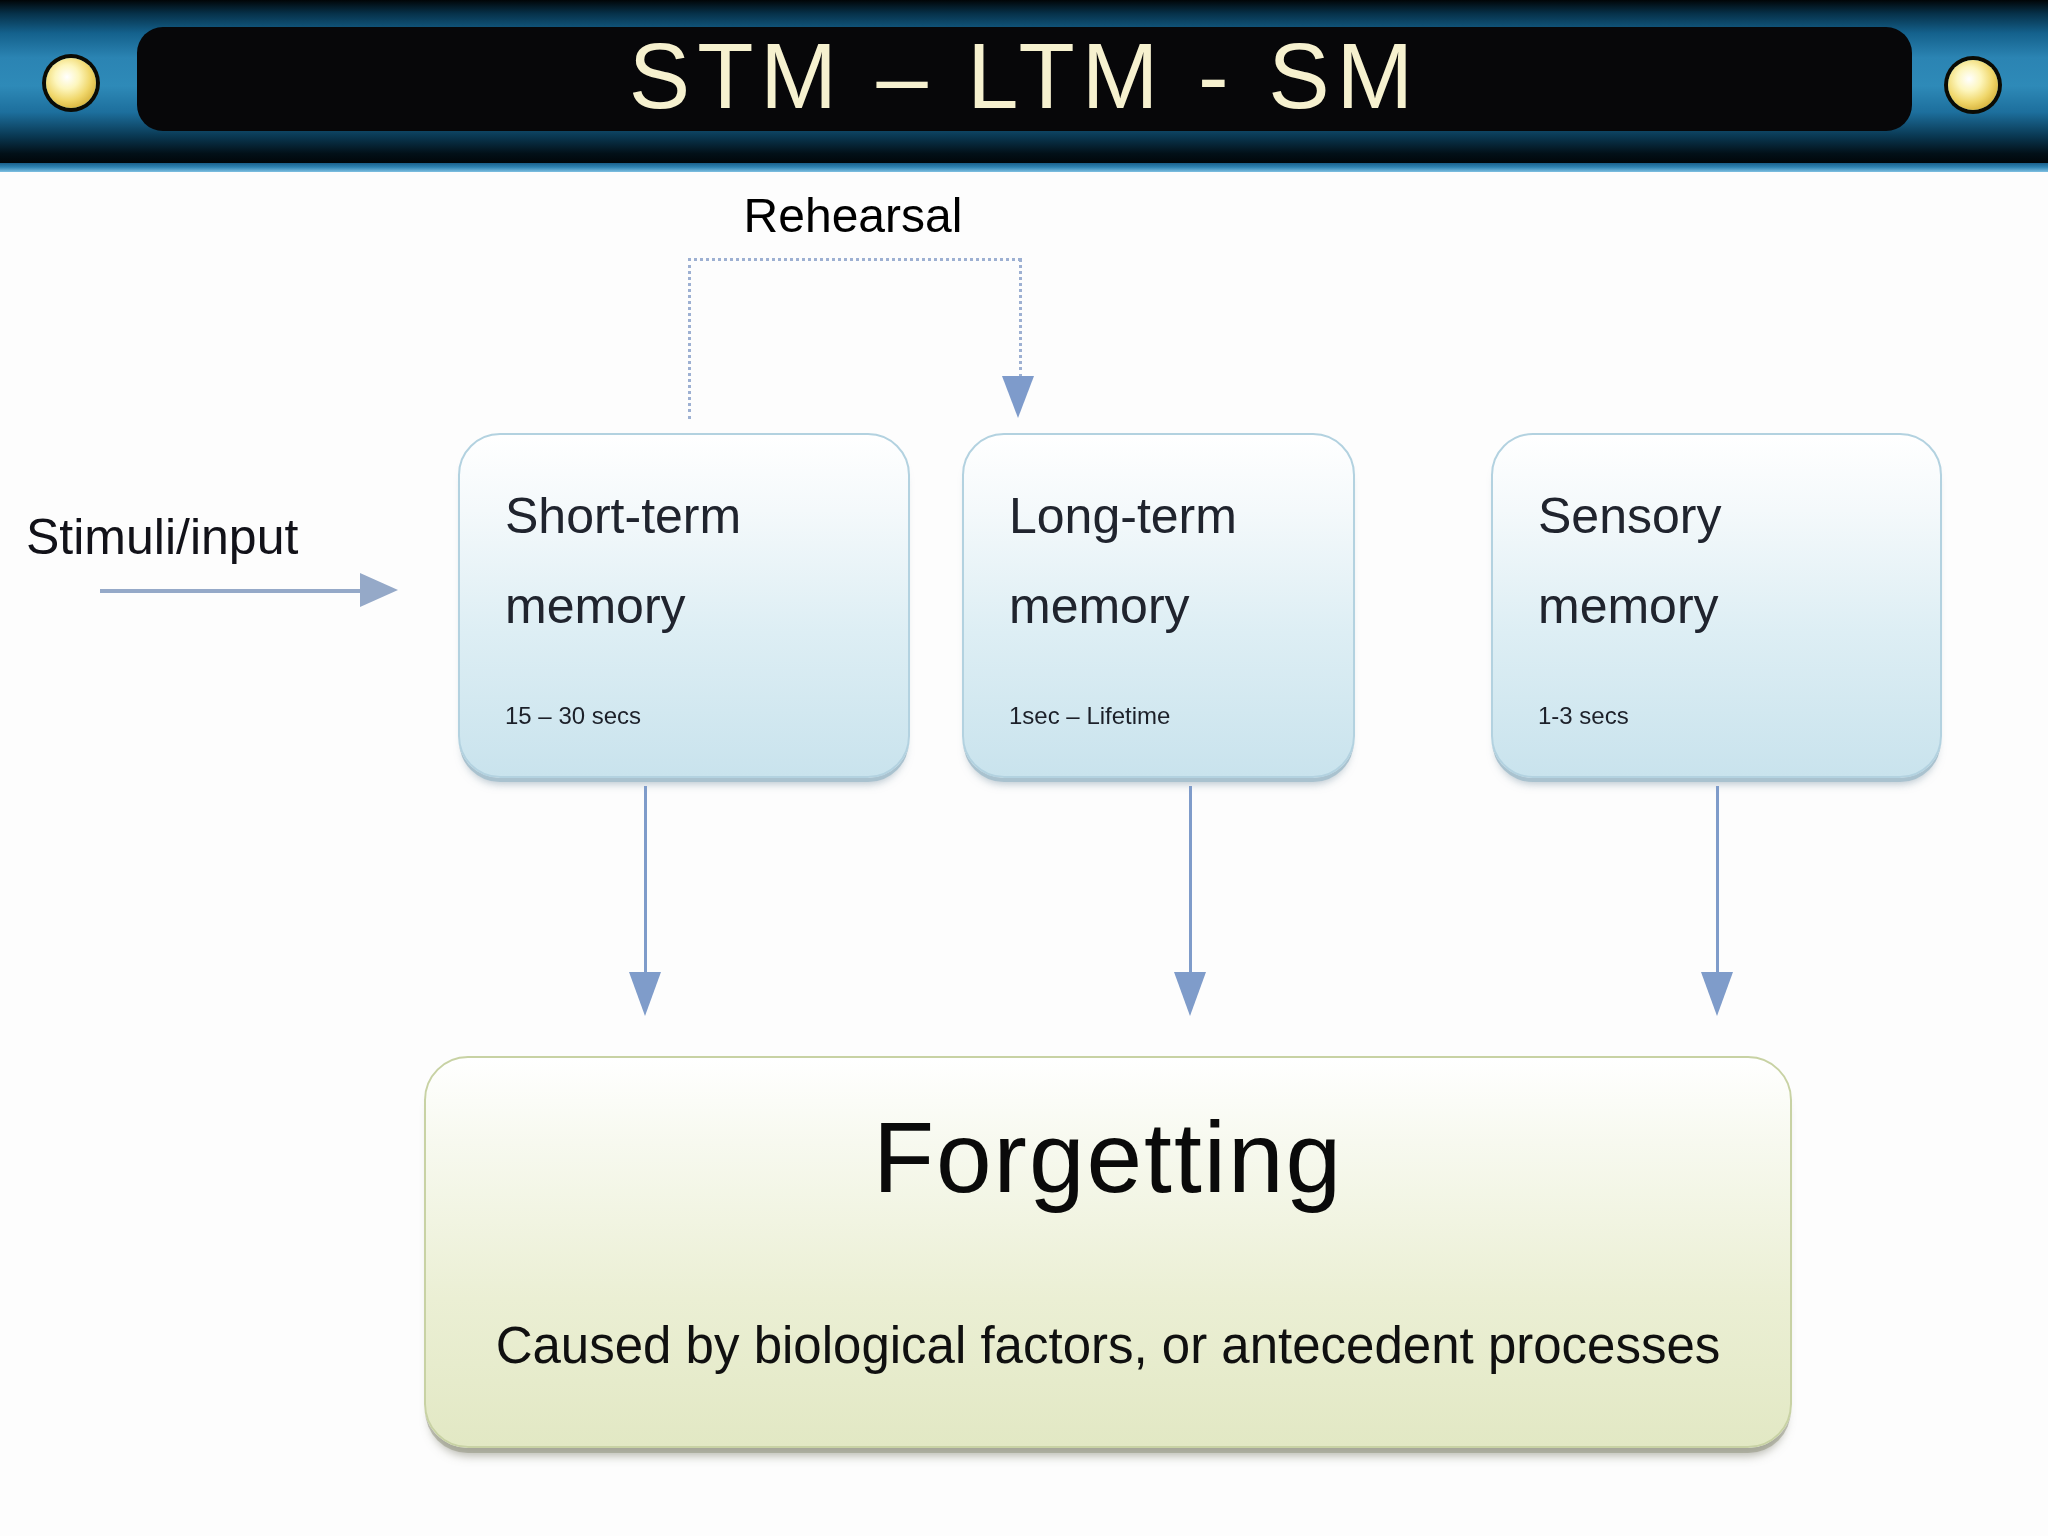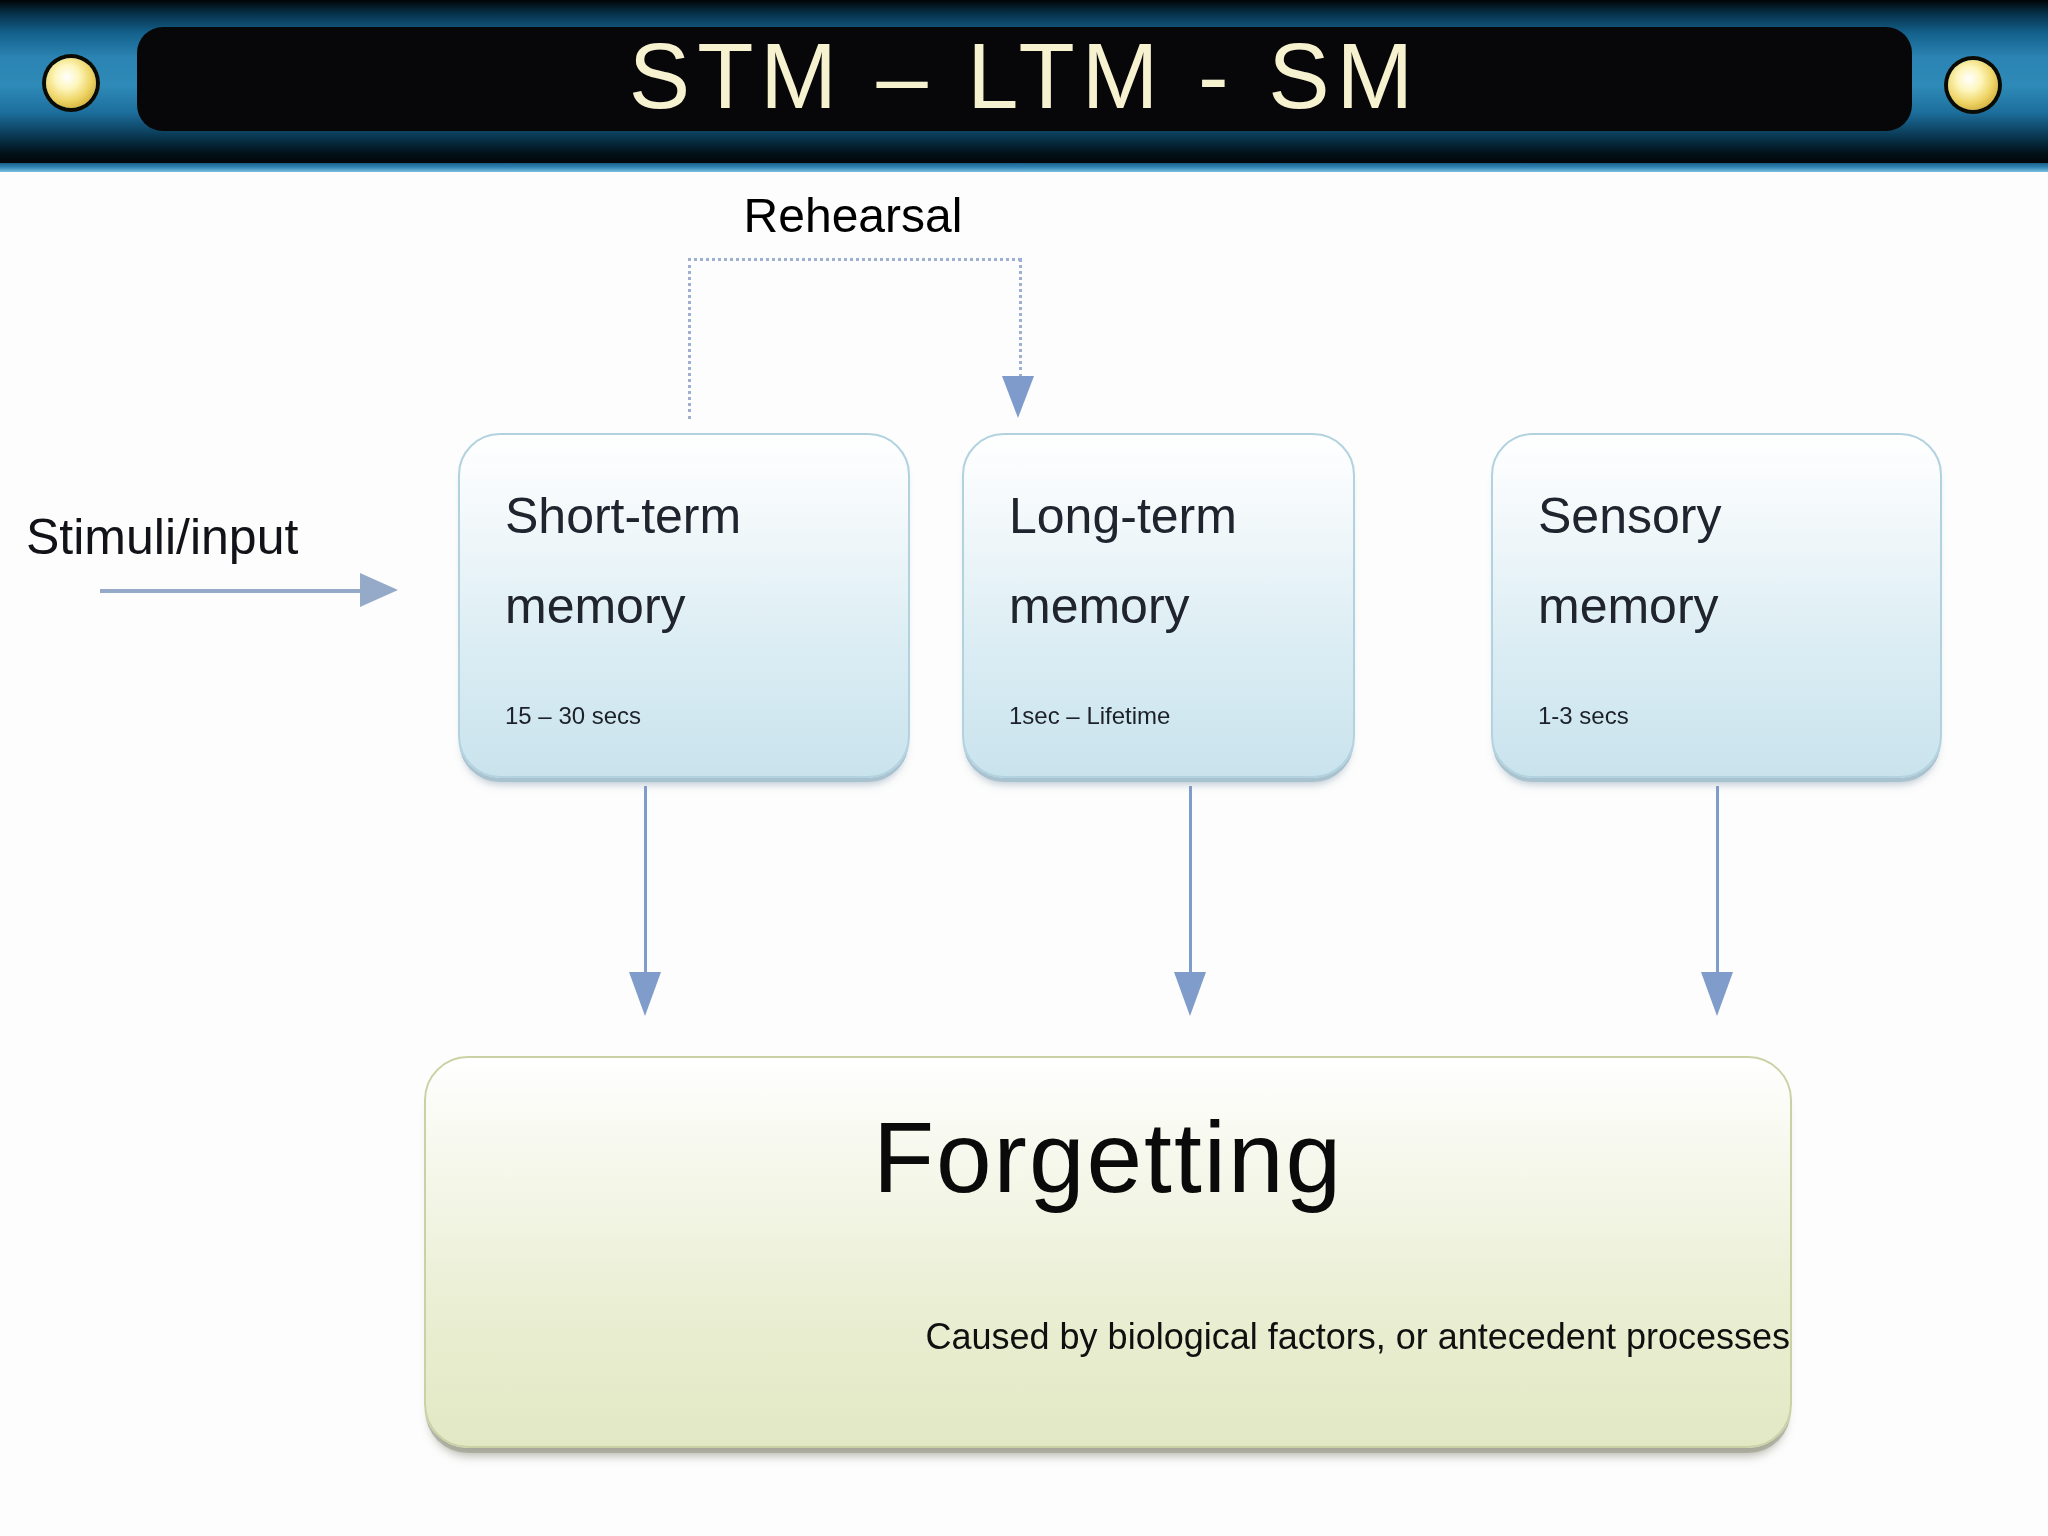--- a/index.html
+++ b/index.html
@@ -102,22 +102,22 @@
     background:linear-gradient(180deg,#ffffff 0%,#f7f9ef 22%,#ebefd4 62%,#e2e8c4 100%);
     border:2px solid #c8d2a4;
     box-shadow:0 6px 0 -1px rgba(150,152,132,.55), 0 14px 10px -6px rgba(118,120,102,.5);
     padding-left:21px;
   }
   .forgetting-title{
     position:absolute;left:0;top:42px;width:100%;text-align:center;
     font-size:100px;font-weight:500;color:#0a0a0a;letter-spacing:2px;
   }
   .forgetting-subtitle{
-    position:absolute;left:0;top:258px;width:100%;text-align:right;
-    font-size:36px;color:#101010;
+    position:absolute;left:0;top:258px;width:100%;text-align:center;
+    font-size:51px;color:#101010;
   }
 </style>
 </head>
 <body>
 
 <div id="stage">
 
   <div class="header-band"></div>
   <div class="header-divider"></div>
   <div class="title-plate">

